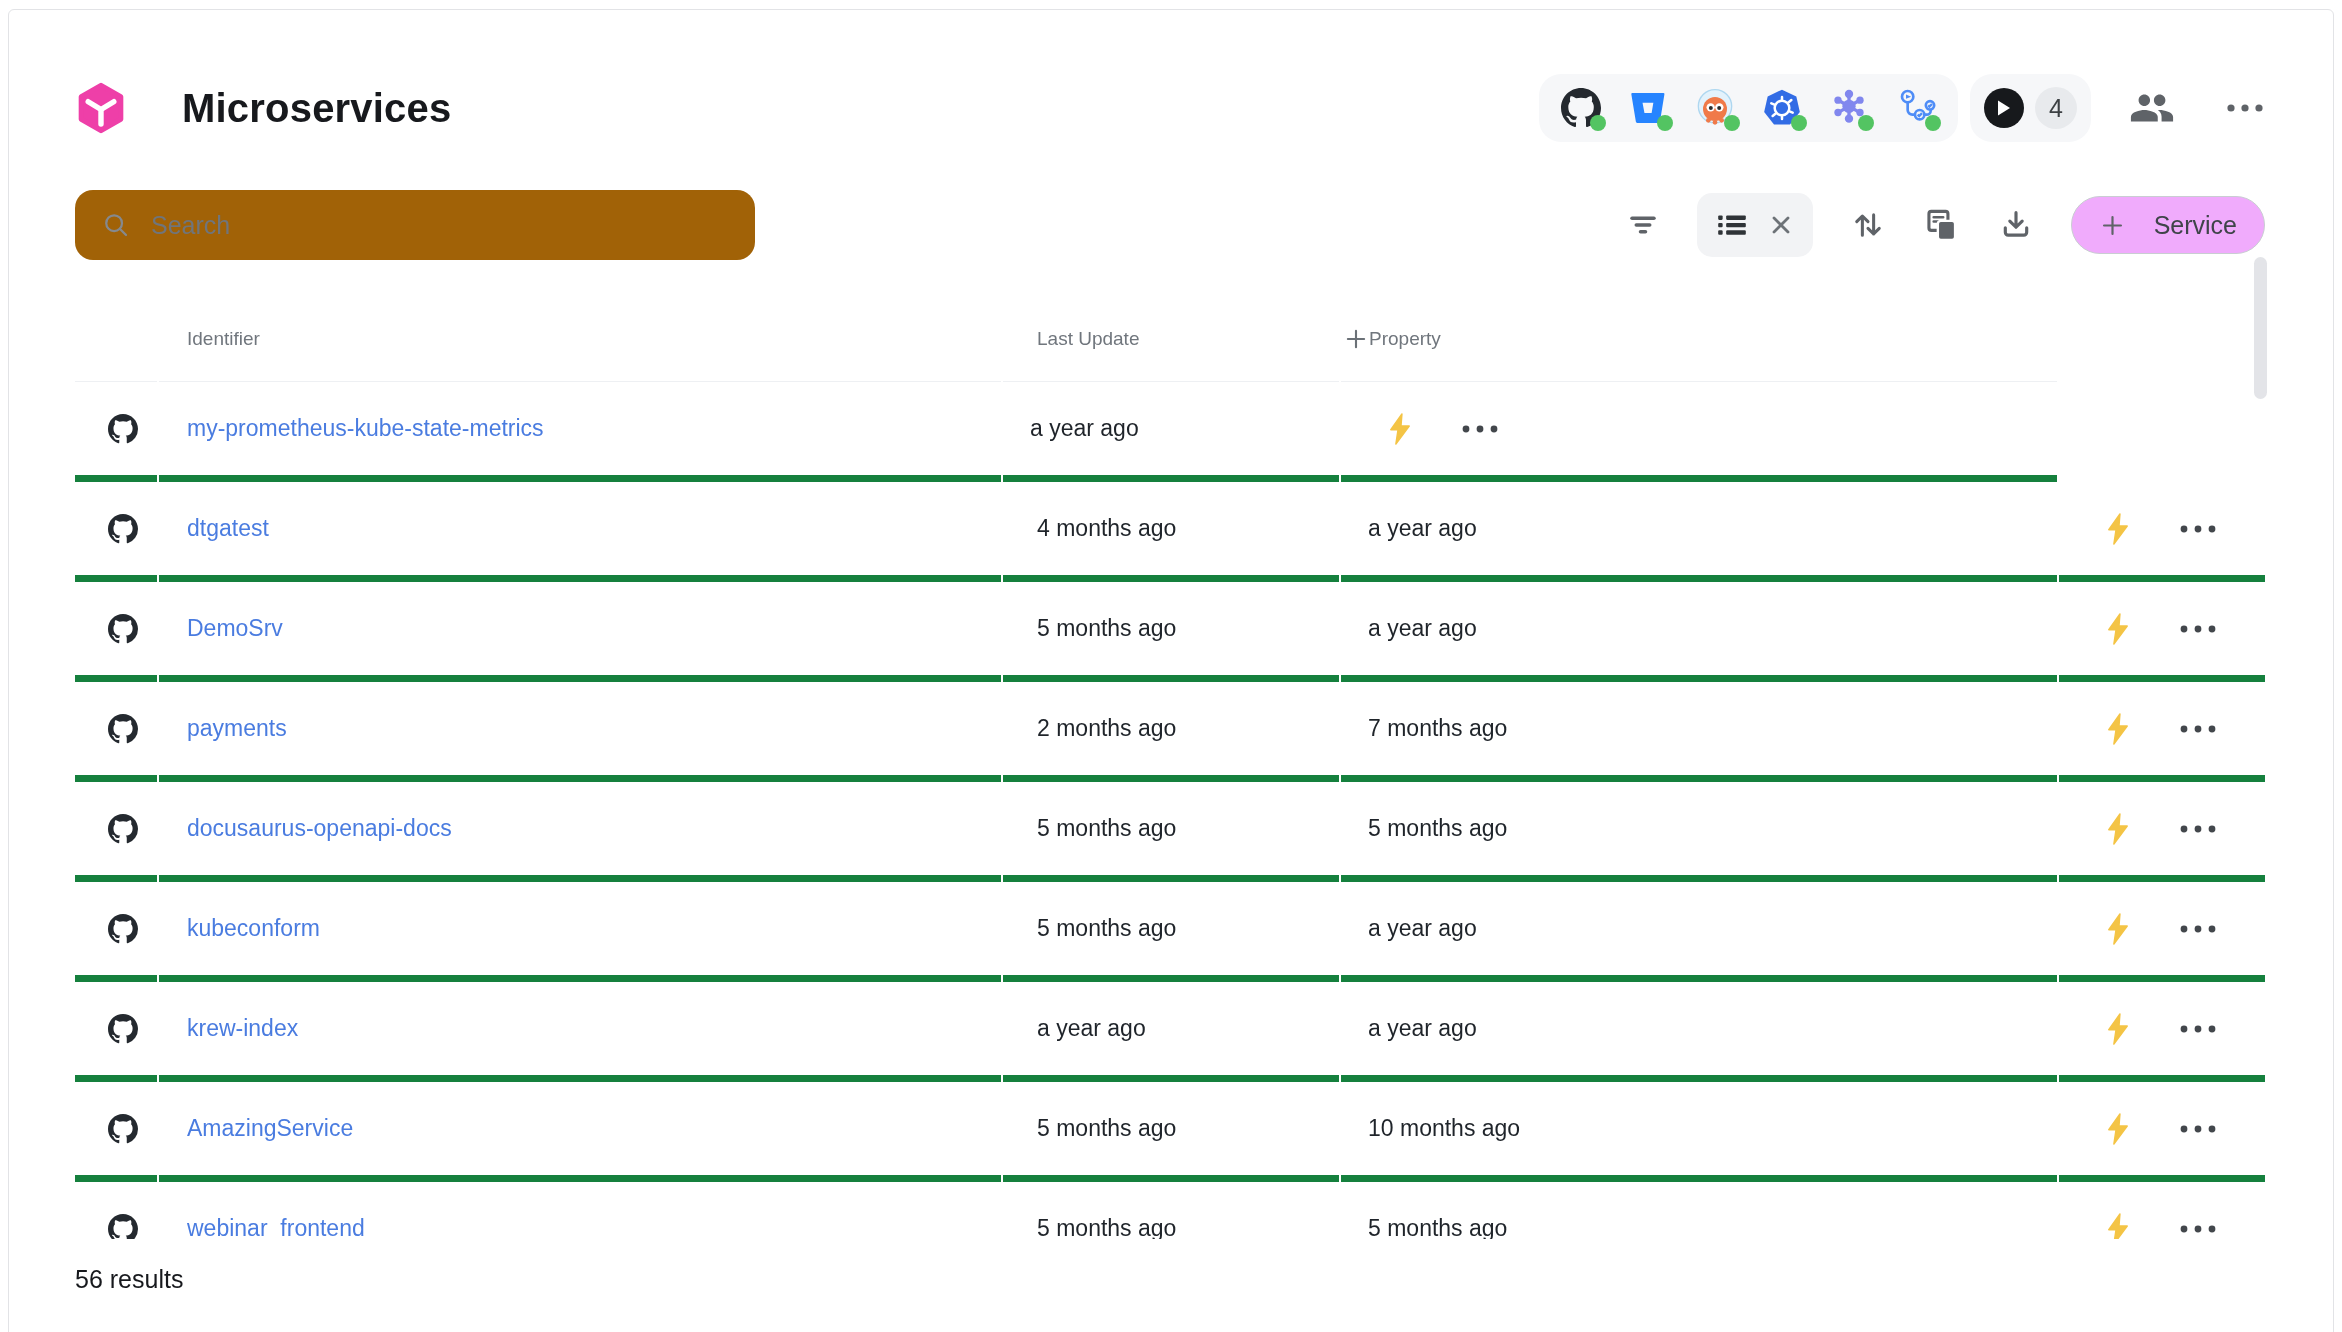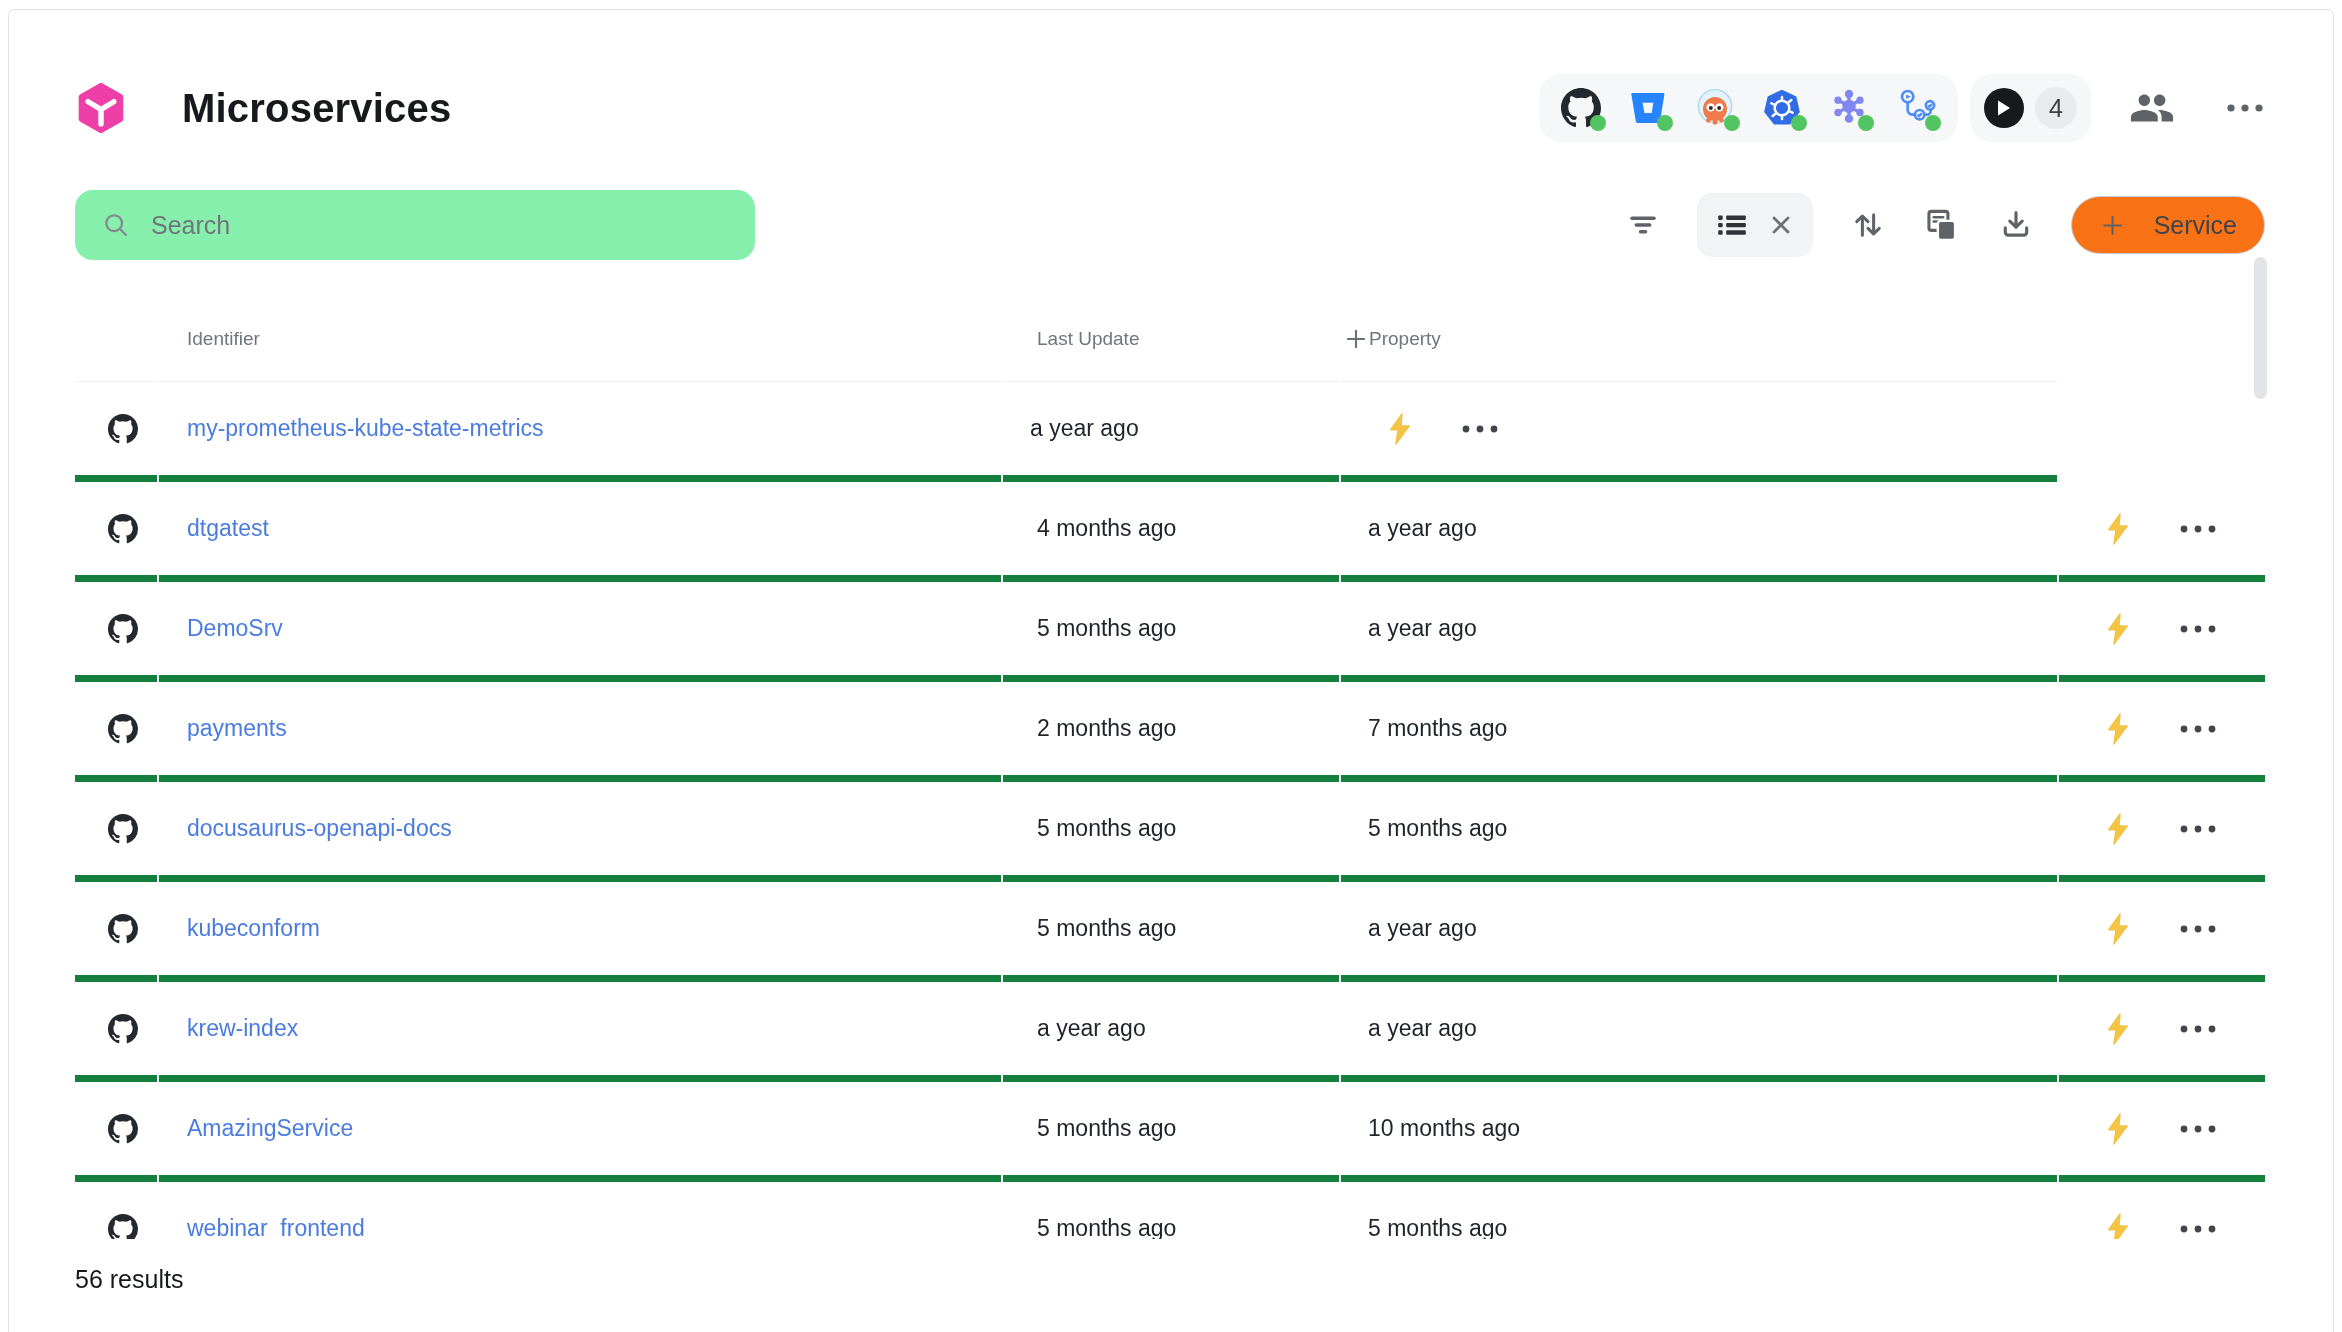--- a/index.html
+++ b/index.html
@@ -27,30 +27,30 @@
   .runs-pill { margin-left:12px; padding:0 14px; gap:11px; cursor:pointer; }
   .play-circle { width:40px; height:40px; border-radius:50%; background:#17191c;
     display:flex; align-items:center; justify-content:center; }
   .runs-badge { width:42px; height:42px; border-radius:50%; background:#e8eaed;
     display:flex; align-items:center; justify-content:center; font-size:25px; color:#3c4043; }
   .people-btn { margin-left:38px; cursor:pointer; }
   .more-btn { margin-left:50px; cursor:pointer; }
 
   
   .controls { margin-top:46px; height:70px; display:flex; align-items:center; justify-content:space-between; }
-  .search-box { width:680px; height:70px; background:#86efac; border-radius:18px;
+  .search-box { width:680px; height:70px; background:#a16207; border-radius:18px;
     display:flex; align-items:center; gap:20px; padding:0 26px; }
   .search-input { border:none; outline:none; background:transparent; flex:1;
     font-size:25px; color:#1f242a; font-family:inherit; }
   .search-input::placeholder { color:#70757b; }
   .right-tools { display:flex; align-items:center; gap:37px; }
   .icon-btn { cursor:pointer; display:flex; align-items:center; }
   .toggle-group { background:#f2f3f5; border-radius:15px; height:64px; padding:0 18px;
     display:flex; align-items:center; gap:18px; }
-  .service-btn { height:58px; border:1.5px solid #c9cdd2; border-radius:29px; background:#f97316;
+  .service-btn { height:58px; border:1.5px solid #c9cdd2; border-radius:29px; background:#f0abfc;
     display:flex; align-items:center; gap:28px; padding:0 27px; cursor:pointer; }
   .service-btn span { font-size:25px; color:#3f4449; }
 
   
   .table-clip { margin-top:36px; height:943px; overflow:hidden; }
   .grid-row { display:grid; grid-template-columns:82px 842px 336px 716px 1fr; column-gap:2px; }
   .grid-row > div { border-bottom:7px solid #15803d; display:flex; align-items:center; }
   .thead { height:86px; }
   .thead > div { border-bottom:1px solid #eef0f3; }
   .th { font-size:19px; color:#70767d; }

